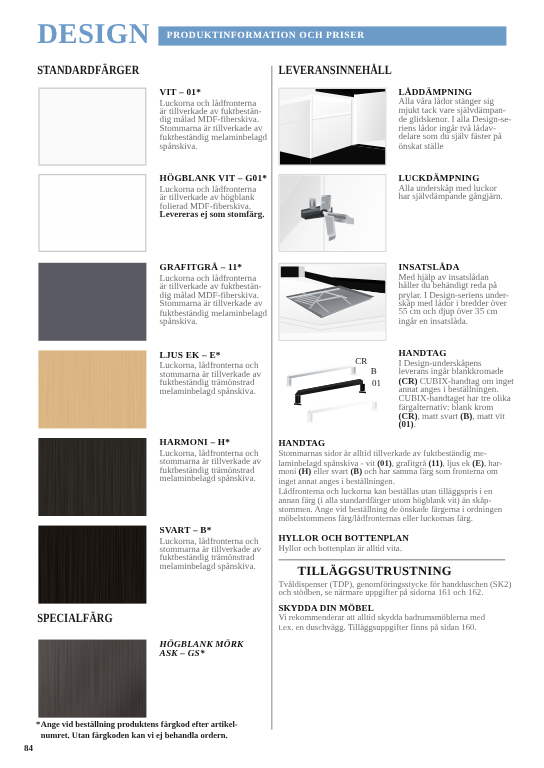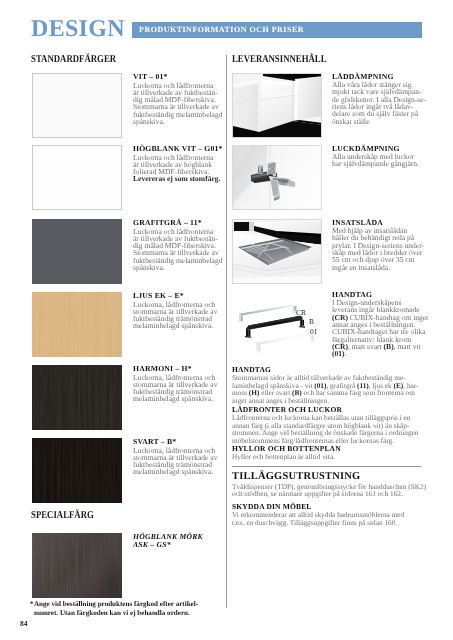--- a/index.html
+++ b/index.html
@@ -39,29 +39,29 @@
   .ftxt{position:absolute;left:332px;width:92px;margin-top:-0.5px;}
   .ftitle{font-weight:700;font-size:7.7px;line-height:8.6px;color:#111;letter-spacing:0.2px;}
   .fdesc{font-size:7.55px;line-height:7.3px;color:#6e6e6e;white-space:nowrap;}
   .fdesc b{color:#2a2a2a;font-weight:700;}
 
   .spec{position:absolute;left:232px;width:191px;}
   .sptitle{font-weight:700;font-size:7.55px;line-height:8.4px;color:#111;letter-spacing:0.15px;}
   .spdesc{font-size:7.3px;line-height:7.6px;color:#6e6e6e;white-space:nowrap;}
   .spdesc b{color:#2a2a2a;font-weight:700;}
   .hrule{position:absolute;left:232px;width:189px;height:1px;background:#909090;}
-  .bigtitle{font-weight:700;font-size:10.5px;line-height:12px;color:#111;letter-spacing:0.2px;}
+  .bigtitle{font-weight:700;font-size:10.5px;line-height:12px;color:#111;letter-spacing:0.2px;margin-left:16px;}
 
   .footnote{position:absolute;left:34px;top:600px;
       font-weight:700;font-size:7.1px;line-height:8.8px;color:#1a1a1a;white-space:nowrap;}
   .footnote .fnstar{position:absolute;left:-4px;top:-0.5px;}
   .pageno{position:absolute;left:20px;top:619px;
       font-weight:700;font-size:7.5px;color:#1a1a1a;}
   .hlabel{position:absolute;font-weight:400;font-size:7.5px;line-height:8px;color:#1a1a1a;
-      font-family:"Liberation Serif",serif;margin-top:12px;}
+      font-family:"Liberation Serif",serif;}
   .handle-wrap{position:absolute;width:100px;height:68px;}
 
   
   .sw svg, .imgbox svg{position:absolute;left:0;top:0;display:block;}
   .sw{overflow:hidden;}
   .ctitle2{margin-top:-0.5px;}
 
 </style>
 </head>
 <body>
@@ -416,21 +416,20 @@
   </div>
   <div class="ftxt" style="top:291px;">
     <div class="ftitle">HANDTAG</div>
     <div class="fdesc">I Design-underskåpens<br>leverans ingår blankkromade<br><b>(CR)</b> CUBIX-handtag om inget<br>annat anges i beställningen.<br>CUBIX-handtaget har tre olika<br>färgalternativ: blank krom<br><b>(CR)</b>, matt svart <b>(B)</b>, matt vit<br><b>(01)</b>.</div>
   </div>
   <div class="spec" style="top:365.5px;">
     <div class="sptitle">HANDTAG</div>
     <div class="spdesc">Stommarnas sidor är alltid tillverkade av fuktbeständig me-<br>laminbelagd spånskiva - vit <b>(01)</b>, grafitgrå <b>(11)</b>, ljus ek <b>(E)</b>, har-<br>moni <b>(H)</b> eller svart <b>(B)</b> och har samma färg som fronterna om<br>inget annat anges i beställningen.</div>
   </div>
   <div class="spec" style="top:405.5px;">
-    <div class="sptitle">LÅDFRONTER OCH LUCKOR</div>
     <div class="spdesc">Lådfronterna och luckorna kan beställas utan tilläggspris i en<br>annan färg (i alla standardfärger utom högblank vit) än skåp-<br>stommen. Ange vid beställning de önskade färgerna i ordningen<br>möbelstommens färg/lådfronternas eller luckornas färg.</div>
   </div>
   <div class="spec" style="top:444.5px;">
     <div class="sptitle">HYLLOR OCH BOTTENPLAN</div>
     <div class="spdesc">Hyllor och bottenplan är alltid vita.</div>
   </div>
   <div class="hrule" style="top:466px;"></div>
   <div class="spec" style="top:470.5px;">
     <div class="bigtitle">TILLÄGGSUTRUSTNING</div>
     <div class="spdesc">Tvåldispenser (TDP), genomföringsstycke för handduschen (SK2)<br>och stödben, se närmare uppgifter på sidorna 161 och 162.</div>

